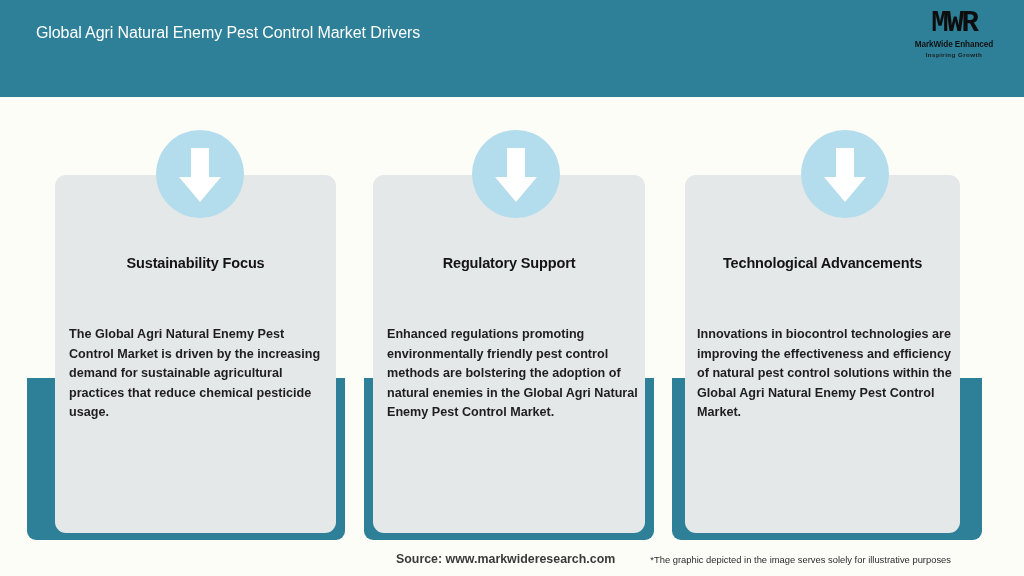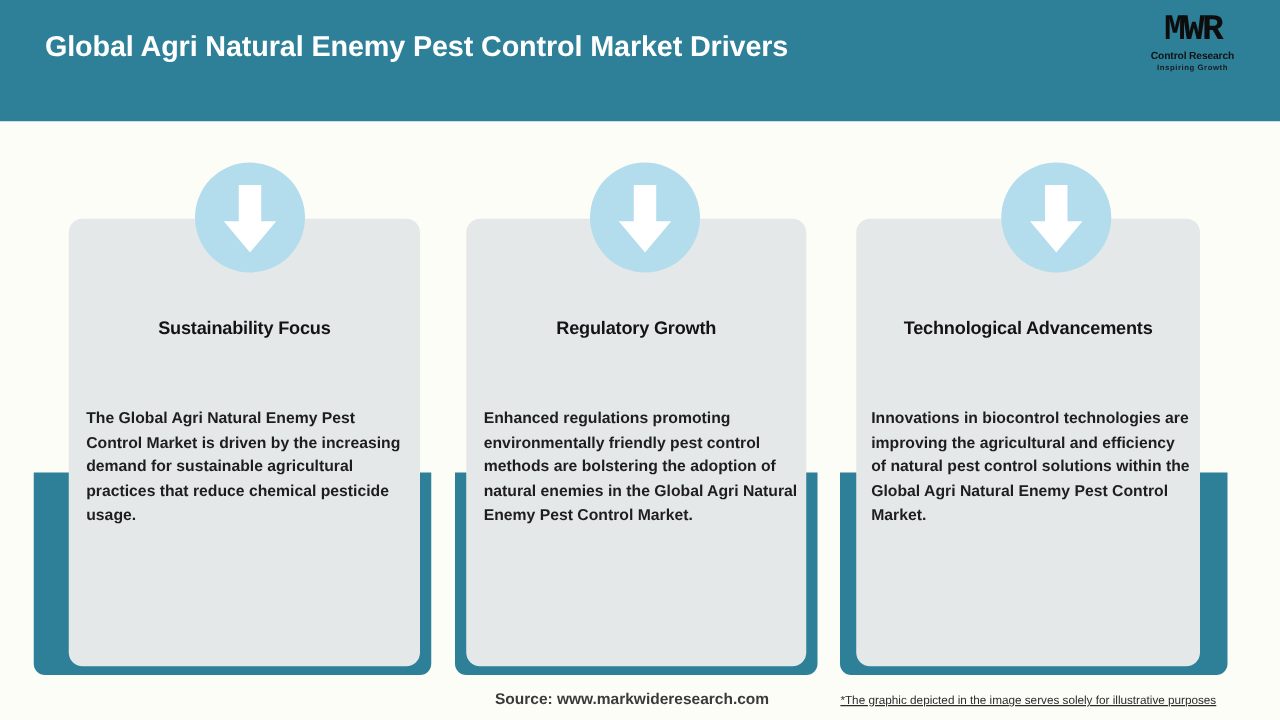--- a/index.html
+++ b/index.html
@@ -20,22 +20,22 @@
     position: absolute;
     left: 0; top: 0;
     width: 1024px;
     height: 97px;
     background: #2e8099;
   }
   .header-title {
     position: absolute;
     left: 36px;
     top: 24px;
-    font-size: 23px;
-    font-weight: bold;
+    font-size: 16px;
+    font-weight: normal;
     color: #ffffff;
     letter-spacing: -0.1px;
     white-space: nowrap;
   }
   .logo {
     position: absolute;
     right: 18px;
     top: 8px;
     width: 104px;
     height: 58px;
@@ -157,36 +157,35 @@
     position: absolute;
     left: 396px;
     top: 12px;
     font-size: 12.4px;
     font-weight: bold;
     color: #3a3a3a;
     white-space: nowrap;
   }
   .disclaimer {
     position: absolute;
-    right: 7px;
+    right: 29px;
     top: 14px;
     font-size: 9.4px;
     color: #2b2b2b;
     white-space: nowrap;
-    text-decoration: underline;
   }
 </style>
 </head>
 <body>
 
 <div class="header">
   <div class="header-title">Global Agri Natural Enemy Pest Control Market Drivers</div>
   <div class="logo">
     <span class="logo-mark">MWR</span>
-    <span class="logo-name">Control Research</span>
+    <span class="logo-name">MarkWide Enhanced</span>
     <span class="logo-tag">Inspiring Growth</span>
   </div>
 </div>
 
 <div class="cards">
 
   <div class="card-col c0">
     <div class="frame"></div>
     <div class="card">
       <div class="card-title">Sustainability Focus</div>
@@ -195,35 +194,35 @@
     <div class="badge">
       <svg viewBox="0 0 88 88" xmlns="http://www.w3.org/2000/svg">
         <path d="M35 18 L53 18 L53 47 L65 47 L44 72 L23 47 L35 47 Z" fill="#ffffff"></path>
       </svg>
     </div>
   </div>
 
   <div class="card-col c1">
     <div class="frame"></div>
     <div class="card">
-      <div class="card-title">Regulatory Growth</div>
+      <div class="card-title">Regulatory Support</div>
       <div class="card-body">Enhanced regulations promoting environmentally friendly pest control methods are bolstering the adoption of natural enemies in the Global Agri Natural Enemy Pest Control Market.</div>
     </div>
     <div class="badge">
       <svg viewBox="0 0 88 88" xmlns="http://www.w3.org/2000/svg">
         <path d="M35 18 L53 18 L53 47 L65 47 L44 72 L23 47 L35 47 Z" fill="#ffffff"></path>
       </svg>
     </div>
   </div>
 
   <div class="card-col c2">
     <div class="frame"></div>
     <div class="card">
       <div class="card-title">Technological Advancements</div>
-      <div class="card-body">Innovations in biocontrol technologies are improving the agricultural and efficiency of natural pest control solutions within the Global Agri Natural Enemy Pest Control Market.</div>
+      <div class="card-body">Innovations in biocontrol technologies are improving the effectiveness and efficiency of natural pest control solutions within the Global Agri Natural Enemy Pest Control Market.</div>
     </div>
     <div class="badge">
       <svg viewBox="0 0 88 88" xmlns="http://www.w3.org/2000/svg">
         <path d="M35 18 L53 18 L53 47 L65 47 L44 72 L23 47 L35 47 Z" fill="#ffffff"></path>
       </svg>
     </div>
   </div>
 
 </div>
 

